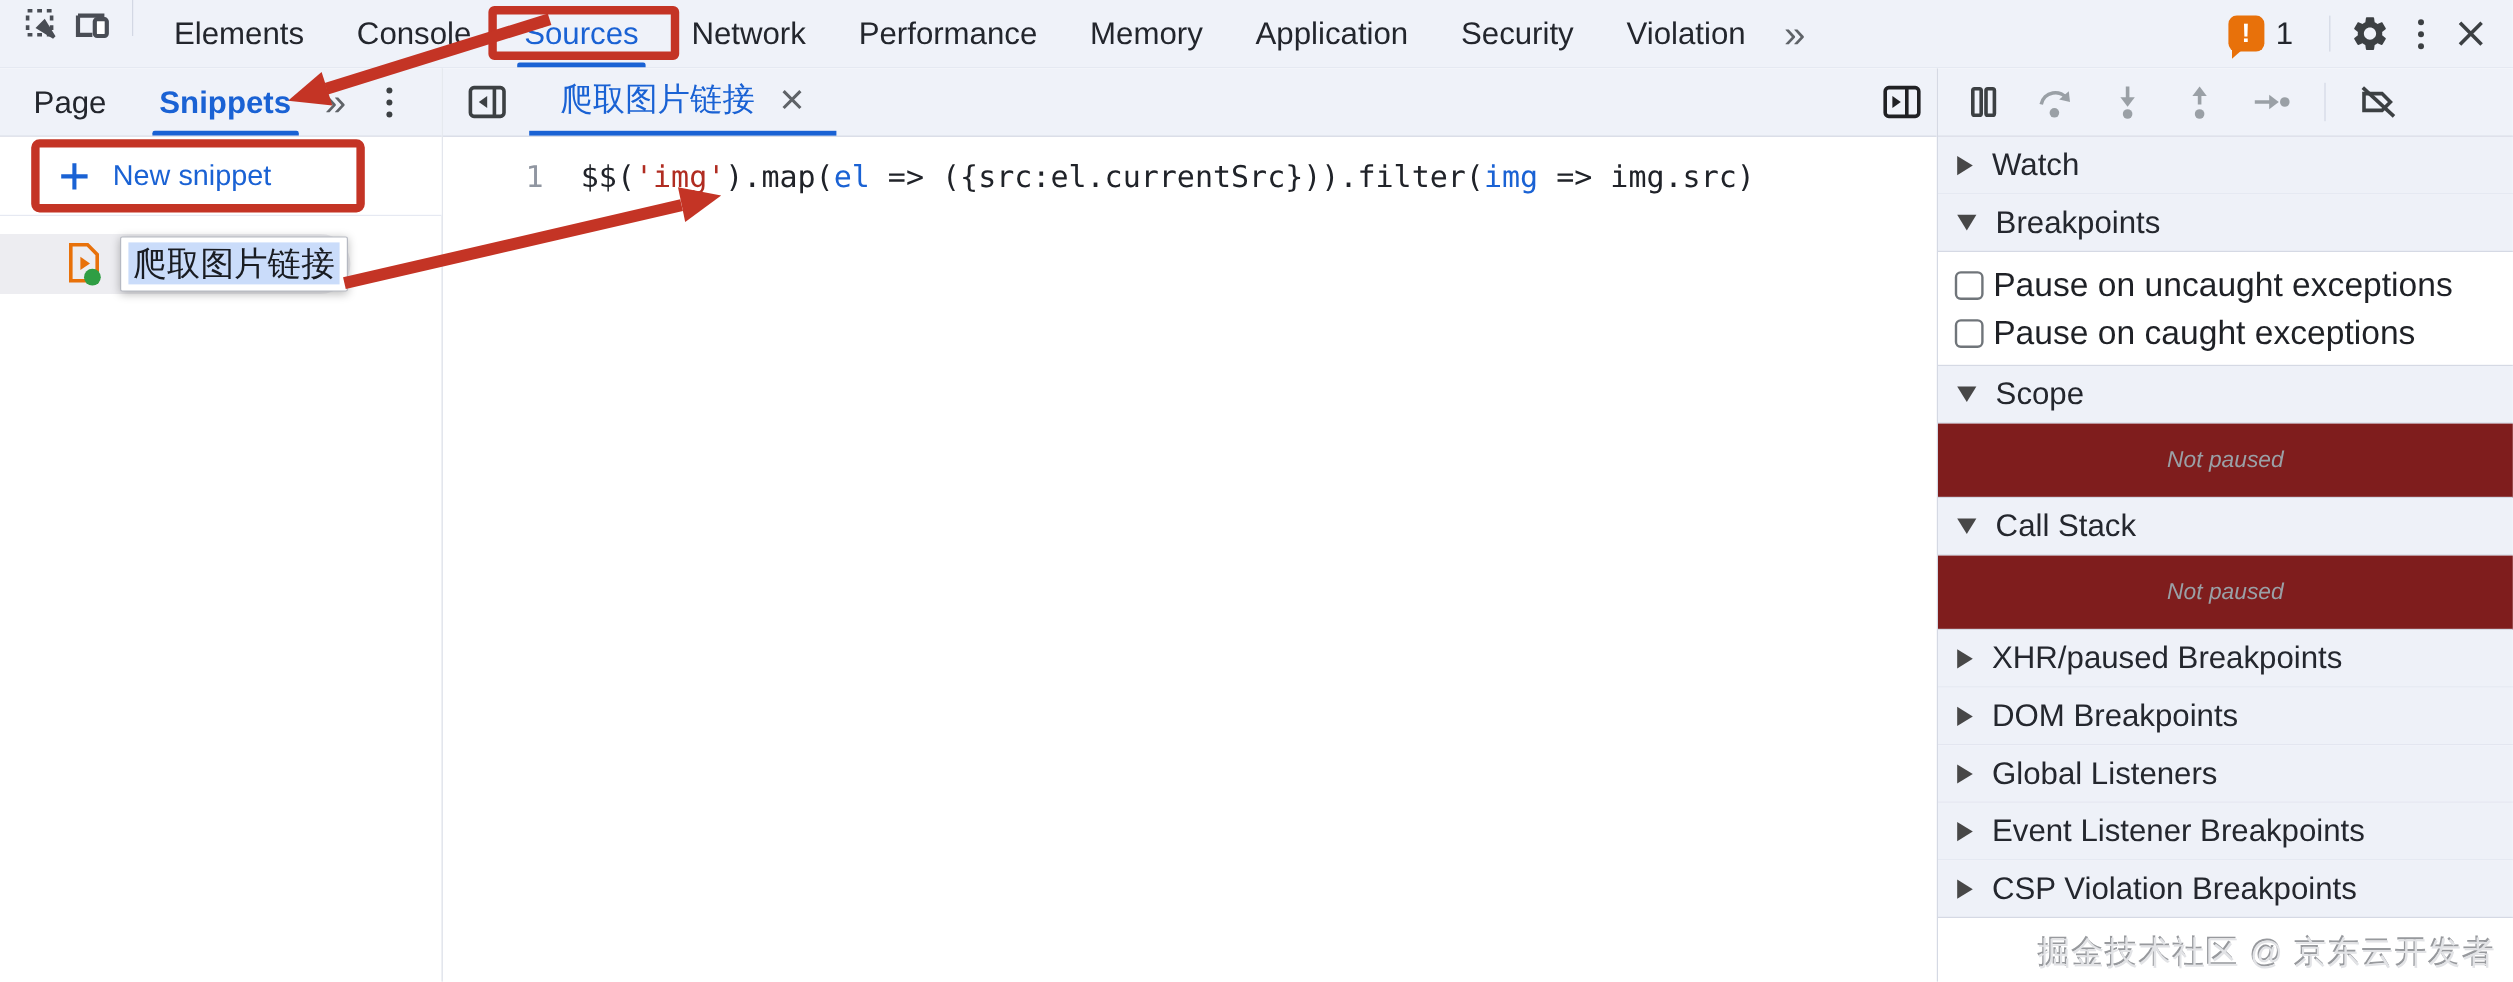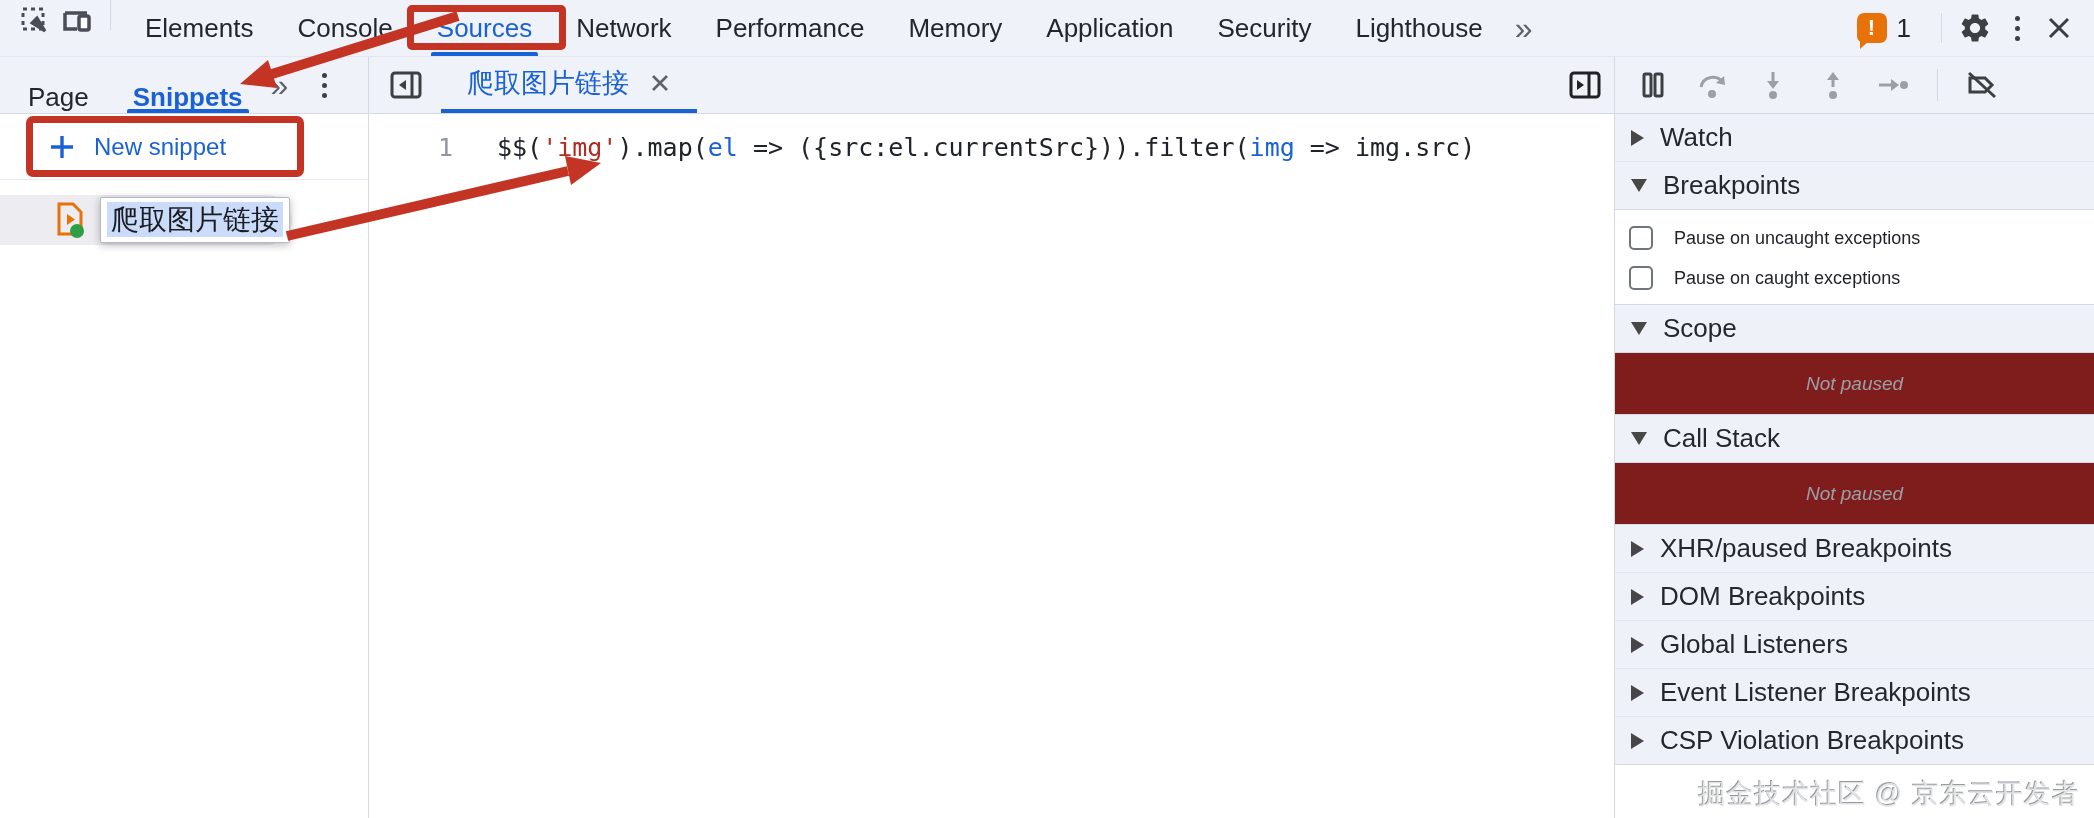--- a/index.html
+++ b/index.html
@@ -31,58 +31,58 @@
   .tb-right{margin-left:auto;display:flex;align-items:center;padding-right:14px;}
   .badge{position:relative;width:30px;height:30px;border-radius:7px;background:#e8710a;color:#fff;
     font-weight:bold;font-size:22px;display:flex;align-items:center;justify-content:center;}
   .badge::after{content:"";position:absolute;left:3px;bottom:-6px;border-left:9px solid #e8710a;border-bottom:8px solid transparent;}
   .badge-count{font-size:26px;margin:0 18px 0 10px;color:var(--text);}
   .dots{display:flex;flex-direction:column;gap:5px;align-items:center;}
   .dots i{width:5px;height:5px;border-radius:50%;background:var(--gray-icon);}
   
   .navigator{position:absolute;left:0;top:57px;width:369px;height:761px;background:#fff;border-right:1px solid var(--border-strong);}
   .nav-tabbar{height:57px;background:var(--bar);border-bottom:1px solid var(--border-strong);display:flex;align-items:stretch;padding-left:6px;position:relative;}
-  .nav-tab{position:relative;display:flex;align-items:flex-end;padding:0 22px;font-size:26px;color:var(--text);}
+  .nav-tab{position:relative;display:flex;align-items:center;padding:0 22px;font-size:26px;color:var(--text);}
   .nav-tab.active{color:var(--accent);font-weight:bold;}
   .nav-tab.active::after{content:"";position:absolute;left:16px;right:16px;bottom:0;height:4px;background:var(--accent);border-radius:2px 2px 0 0;}
   .nav-tabbar .tb-chevron{margin-left:-4px;}
   .nav-dots{margin-left:24px;display:flex;align-items:center;}
   .nav-toolbar{position:relative;height:66px;display:flex;align-items:center;padding-left:48px;border-bottom:1px solid #e6e9f2;background:#fff;}
   .new-snippet-label{font-size:24px;color:var(--accent);margin-left:18px;}
   .box-newsnippet{position:absolute;left:26px;top:2px;width:278px;height:61px;border:7px solid var(--red);border-radius:7px;pointer-events:none;}
   .snippet-row{position:relative;margin-top:15px;width:292px;height:50px;background:#ededf1;border-radius:0 26px 26px 0;
     display:flex;align-items:center;padding-left:54px;}
   .snippet-name-box{margin-left:14px;background:#fff;border:1px solid #b6b9c2;box-shadow:0 2px 8px rgba(0,0,0,.28);
     padding:3px 6px;border-radius:2px;}
   .snippet-name-box span{background:#cadcfa;padding:2px 4px;font-size:28px;color:#191c22;white-space:nowrap;}
   
   .editor{position:absolute;left:369px;top:57px;width:1245px;height:761px;background:#fff;}
   .editor-tabbar{height:57px;background:var(--bar);border-bottom:1px solid var(--border-strong);display:flex;align-items:stretch;padding-left:16px;}
   .editor-tabbar .icon-btn{align-self:center;}
   .editor-tab{display:flex;align-items:center;gap:20px;padding:0 26px;margin-left:14px;
     border-bottom:4px solid var(--accent);color:var(--accent);font-size:27px;}
   .editor-body{display:flex;padding-top:14px;font-family:"DejaVu Sans Mono","Liberation Mono",monospace;font-size:25px;line-height:40px;}
   .gutter{width:84px;text-align:right;color:#9096a1;flex:0 0 auto;}
-  .code-line{margin-left:44px;white-space:pre;color:#202329;}
+  .code-line{margin-left:31px;white-space:pre;color:#202329;}
   .code-plain{color:#202329;}
   .code-string{color:#b02c21;}
   .code-variable{color:var(--accent);}
   
   .debugger{position:absolute;left:1614px;top:57px;width:480px;height:761px;background:#fff;border-left:1px solid var(--border-strong);}
   .dbg-toolbar{height:57px;background:var(--bar);border-bottom:1px solid var(--border-strong);display:flex;align-items:center;padding-left:20px;gap:24px;}
   .dbg-toolbar .icon-btn{width:36px;height:36px;}
   .dbg-divider{width:1px;height:32px;background:#d3d8e4;margin:0 2px;}
   .dbg-row{height:48px;background:#eef1f8;display:flex;align-items:center;padding-left:16px;gap:16px;
     font-size:26px;color:#24272e;border-bottom:1px solid var(--border-soft);}
   .dbg-row.strong{border-bottom:1px solid var(--border-strong);}
   .tri{width:0;height:0;display:inline-block;flex:0 0 auto;}
   .tri-right{border-left:13px solid #474747;border-top:8px solid transparent;border-bottom:8px solid transparent;}
   .tri-down{border-top:13px solid #474747;border-left:8px solid transparent;border-right:8px solid transparent;}
   .checkbox-area{background:#fff;padding:8px 0 6px;border-bottom:1px solid var(--border-strong);}
-  .cb-row{height:40px;display:flex;align-items:center;gap:21px;padding-left:14px;font-size:18px;color:#1f2126;}
+  .cb-row{height:40px;display:flex;align-items:center;gap:8px;padding-left:14px;font-size:28px;color:#1f2126;}
   .checkbox{width:24px;height:24px;border:2px solid #70757a;border-radius:5px;background:#fff;flex:0 0 auto;}
   .status-area{height:62px;display:flex;align-items:center;justify-content:center;background:#7f1d1d;
     font-size:19px;font-style:italic;color:var(--dim);border-bottom:1px solid var(--border-strong);}
   .watermark{position:absolute;right:14px;top:719px;font-size:27px;color:#e2e3e6;letter-spacing:1px;
     text-shadow:-1px -1px 0 #97999d,1px 1px 0 #ffffff;white-space:nowrap;}
   
   .anno-box{position:absolute;border:7px solid var(--red);border-radius:5px;pointer-events:none;}
   .box-sources{left:-8px;right:-12px;top:5px;bottom:6px;}
   .anno-svg{position:absolute;left:0;top:0;width:2094px;height:818px;pointer-events:none;z-index:60;}
   svg.glyph{display:block;}
@@ -125,21 +125,21 @@
       <div class="tb-tab">
     <span class="tb-label">Memory</span>
   </div>
       <div class="tb-tab">
     <span class="tb-label">Application</span>
   </div>
       <div class="tb-tab">
     <span class="tb-label">Security</span>
   </div>
       <div class="tb-tab">
-    <span class="tb-label">Lighthouse</span>
+    <span class="tb-label">Violation</span>
   </div>
     </div>
   <div class="tb-chevron">»</div>
   <div class="tb-right">
     <div class="badge">!</div>
     <div class="badge-count">1</div>
     <div class="tb-divider"></div>
     <div class="icon-btn">
       <svg class="glyph" width="34" height="34" viewBox="0 0 24 24">
         <path fill="#3c4043" d="M19.14,12.94c0.04-0.3,0.06-0.61,0.06-0.94c0-0.32-0.02-0.64-0.07-0.94l2.03-1.58c0.18-0.14,0.23-0.41,0.12-0.61 l-1.92-3.32c-0.12-0.22-0.37-0.29-0.59-0.22l-2.39,0.96c-0.5-0.38-1.03-0.7-1.62-0.94L14.4,2.81c-0.04-0.24-0.24-0.41-0.48-0.41 h-3.84c-0.24,0-0.43,0.17-0.47,0.41L9.25,5.35C8.66,5.59,8.12,5.92,7.63,6.29L5.24,5.33c-0.22-0.08-0.47,0-0.59,0.22L2.74,8.87 C2.62,9.08,2.66,9.34,2.86,9.48l2.03,1.58C4.84,11.36,4.8,11.69,4.8,12s0.02,0.64,0.07,0.94l-2.03,1.58 c-0.18,0.14-0.23,0.41-0.12,0.61l1.92,3.32c0.12,0.22,0.37,0.29,0.59,0.22l2.39-0.96c0.5,0.38,1.03,0.7,1.62,0.94l0.36,2.54 c0.05,0.24,0.24,0.41,0.48,0.41h3.84c0.24,0,0.44-0.17,0.47-0.41l0.36-2.54c0.59-0.24,1.13-0.56,1.62-0.94l2.39,0.96 c0.22,0.08,0.47,0,0.59-0.22l1.92-3.32c0.12-0.22,0.07-0.47-0.12-0.61L19.14,12.94z M12,15.6c-1.98,0-3.6-1.62-3.6-3.6 s1.62-3.6,3.6-3.6s3.6,1.62,3.6,3.6S13.98,15.6,12,15.6z"></path>

